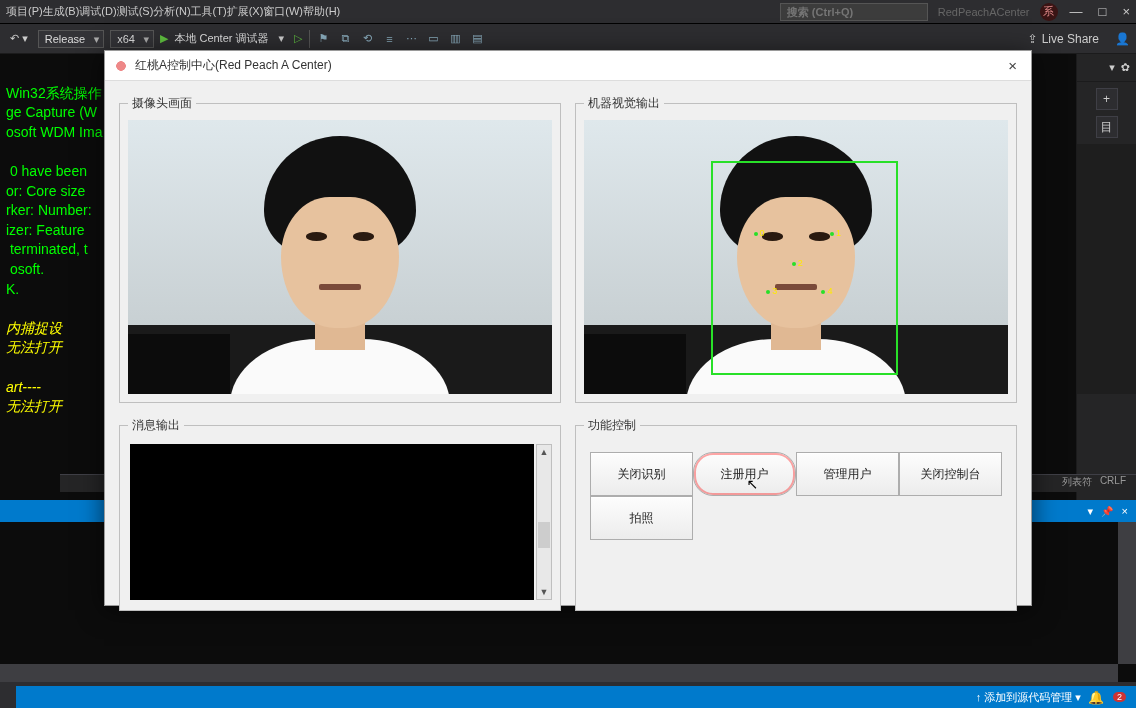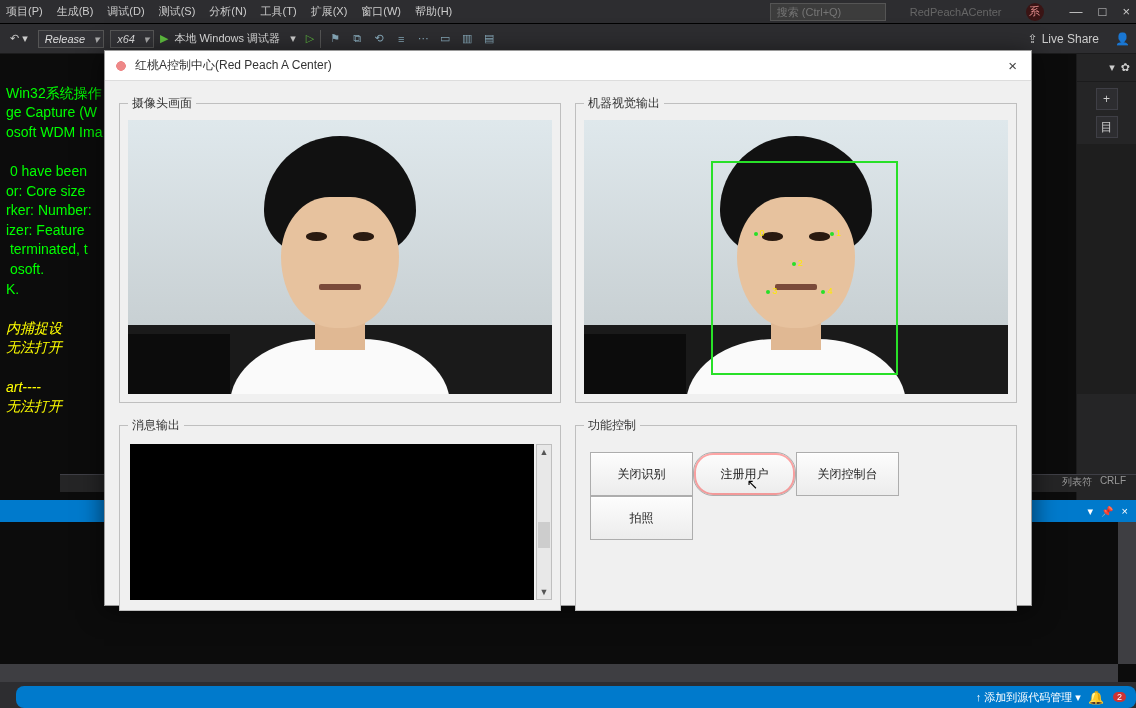--- a/index.html
+++ b/index.html
@@ -1,30 +1,30 @@
 <!DOCTYPE html>
 <html><head>
 <meta charset="utf-8">
 <style>
 * { margin:0; padding:0; box-sizing:border-box; font-family:"Microsoft YaHei","Segoe UI",sans-serif; }
 body { width:1136px; height:708px; background:#2d2d30; overflow:hidden; position:relative; color:#ccc; }
 
 
-.menubar { height:24px; background:#2d2d30; display:flex; align-items:center; padding:0 6px; font-size:11px; gap:14px; border-bottom:1px solid #000;}
+.menubar { height:24px; background:#2d2d30; display:flex; align-items:center; padding:0 6px; font-size:11px; border-bottom:1px solid #000;}
 .menubar .menu-item { color:#ccc; cursor:pointer; }
-.searchbox { margin-left:auto; background:#3c3c3c; border:1px solid #555; color:#888; font-size:11px; padding:1px 6px; width:116px; height:18px;}
+.searchbox { margin-left:auto; background:#3c3c3c; border:1px solid #555; color:#888; font-size:11px; padding:1px 6px; width:148px; height:18px;font-weight:bold;}
 .proj-title { color:#666; padding:0 10px; font-size:11px;text-align:center;}
 .logo-dot { width:18px;height:18px;border-radius:50%;background:#3a1414;display:flex;align-items:center;justify-content:center;color:#d88;font-size:11px;}
 .win-ctrls { display:flex; gap:16px; margin-left:12px;}
 .win-ctrls span{ font-size:13px; color:#ccc; cursor:pointer;}
 
 
 .toolbar { height:30px; background:#2d2d30; display:flex; align-items:center; padding:0 6px; gap:6px; font-size:11px; border-bottom:1px solid #1b1b1c;}
 .tb-btn { color:#ccc; padding:2px 4px; }
-.combo { background:#333337; border:1px solid #555; color:#ddd; font-size:11px; padding:2px 18px 2px 6px; position:relative;font-style:italic; }
+.combo { background:#333337; border:1px solid #555; color:#ddd; font-size:11px; padding:2px 18px 2px 6px; position:relative; }
 .combo::after{content:"▾";position:absolute;right:4px;color:#aaa;}
 .play { color:#5fbf3f; font-size:11px;}
 .run-label{ color:#ddd; font-size:11px;}
 .tiny-icon{ width:16px;height:16px;display:inline-flex;align-items:center;justify-content:center;color:#8ab;font-size:11px;}
 .liveshare{ margin-left:auto; display:flex; align-items:center; gap:4px; color:#ccc; font-size:12px;}
 
 
 .console { position:absolute; left:0; top:54px; width:100%; height:520px; background:#0c0c0c; color:#00ff00; font-family:Consolas,monospace; font-size:14px; padding:10px 6px; white-space:pre; line-height:1.4;}
 .console .yellow{ color:#ffff00;font-style:italic;}
 
@@ -38,21 +38,21 @@
 .listhdr{ position:absolute; left:60px; right:0; top:474px; height:18px; background:#252526; color:#999; font-size:10px; display:flex; gap:8px; justify-content:flex-end; padding-right:10px; border-top:1px solid #3f3f46;}
 
 .dockhdr{ position:absolute; left:0; right:0; top:500px; height:22px; background:#007acc; color:#fff; font-size:11px; display:flex; align-items:center; padding:0 8px; gap:8px;}
 .dockhdr .spacer{flex:1;}
 .dockhdr .pin{font-size:10px;}
 .console2{position:absolute; left:0; right:0; top:522px; height:160px; background:#0c0c0c;}
 .console2 .scroll-v{position:absolute;right:0;top:0;bottom:18px;width:18px;background:#3e3e42;}
 .console2 .scroll-h{position:absolute;left:0;right:18px;bottom:0;height:18px;background:#3e3e42;}
 
 
-.statusbar{ position:absolute; left:16px; right:0; bottom:0; height:22px; background:#007acc; color:#fff; font-size:11px; display:flex; align-items:center; justify-content:flex-end; padding-right:10px; gap:8px;border-radius:8px;}
+.statusbar{ position:absolute; left:16px; right:0; bottom:0; height:22px; background:#007acc; color:#fff; font-size:11px; display:flex; align-items:center; justify-content:flex-end; padding-right:10px; gap:8px;}
 .statusbar .bell{ font-size:13px;}
 
 
 .modal { position:absolute; left:104px; top:50px; width:928px; height:556px; background:#f0f0f0; border:1px solid #9a9a9a; box-shadow:0 4px 24px rgba(0,0,0,.6);}
 .modal-title{ height:30px; background:#fff; display:flex; align-items:center; padding:0 8px; font-size:12px; color:#333; border-bottom:1px solid #ddd;}
 .modal-title .tico{ width:16px;height:16px; margin-right:6px; background:radial-gradient(circle,#e88 40%,#fff 45%); border-radius:50%;}
 .modal-title .close{ margin-left:auto; font-size:15px; color:#444; cursor:pointer; padding:0 6px;}
 .modal-body{ display:grid; grid-template-columns:1fr 1fr; grid-template-rows:308px 1fr; gap:14px; padding:14px;}
 fieldset.groupbox{ border:1px solid #bfbfbf; border-radius:0; padding:8px; background:#f0f0f0;}
 fieldset.groupbox>legend{ font-size:12px; color:#333; padding:0 4px;}
@@ -107,21 +107,21 @@
     <span>□</span>
     <span>×</span>
   </div>
 </div>
 
 <div class="toolbar">
   <span class="tb-btn">↶ ▾</span>
   <span class="combo">Release</span>
   <span class="combo">x64</span>
   <span class="play">▶</span>
-  <span class="run-label">本地 Windows 调试器</span>
+  <span class="run-label">本地 Center 调试器</span>
   <span class="tb-btn">▾</span>
   <span class="play">▷</span>
   <span style="width:1px;height:18px;background:#555;"></span>
   <span class="tiny-icon">⚑</span>
   <span class="tiny-icon">⧉</span>
   <span class="tiny-icon">⟲</span>
   <span class="tiny-icon">≡</span>
   <span class="tiny-icon">⋯</span>
   <span class="tiny-icon">▭</span>
   <span class="tiny-icon">▥</span>
@@ -251,18 +251,19 @@
           <div class="arr dn">▼</div>
         </div>
       </div>
     </fieldset>
 
     <fieldset class="groupbox">
       <legend>功能控制</legend>
       <div class="ctrl-grid">
         <button class="winbtn">关闭识别</button>
         <button class="winbtn active"><span>注册用户</span><span class="cursor">↖</span></button>
+        <button class="winbtn">管理用户</button>
         <button class="winbtn">关闭控制台</button>
         <button class="winbtn photo">拍照</button>
       </div>
     </fieldset>
   </div>
 </div>
 
 </body></html>

